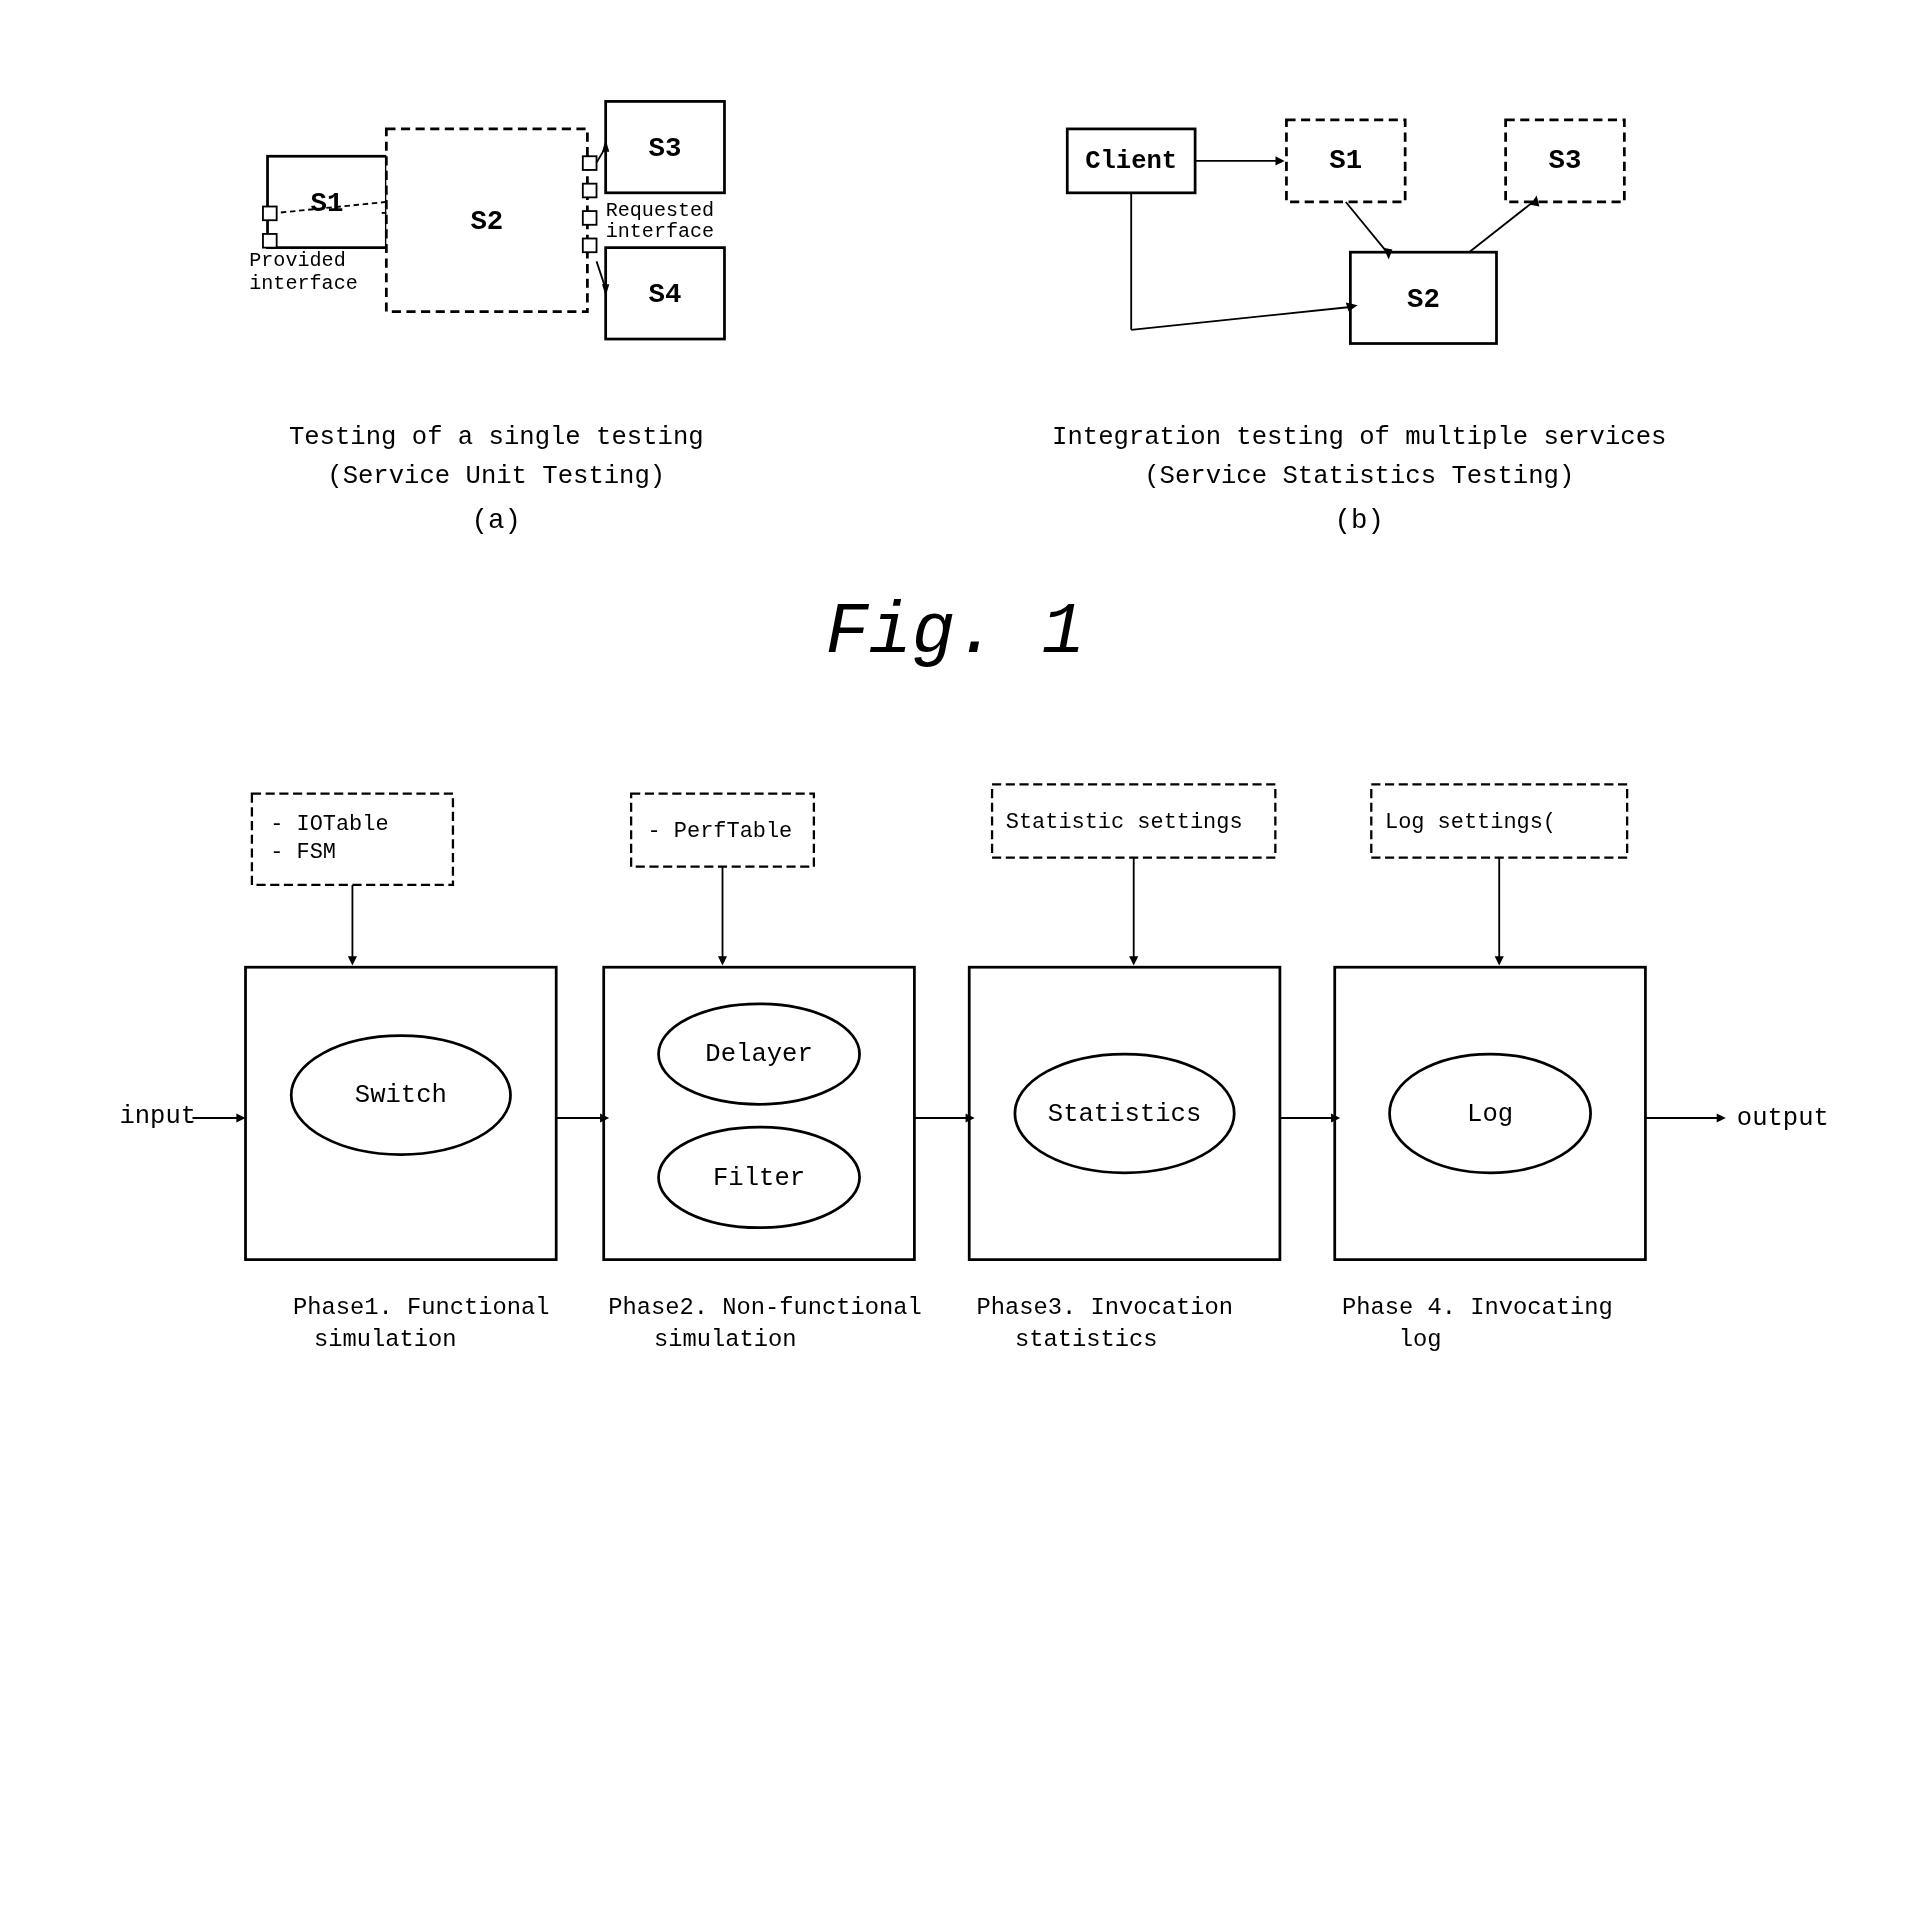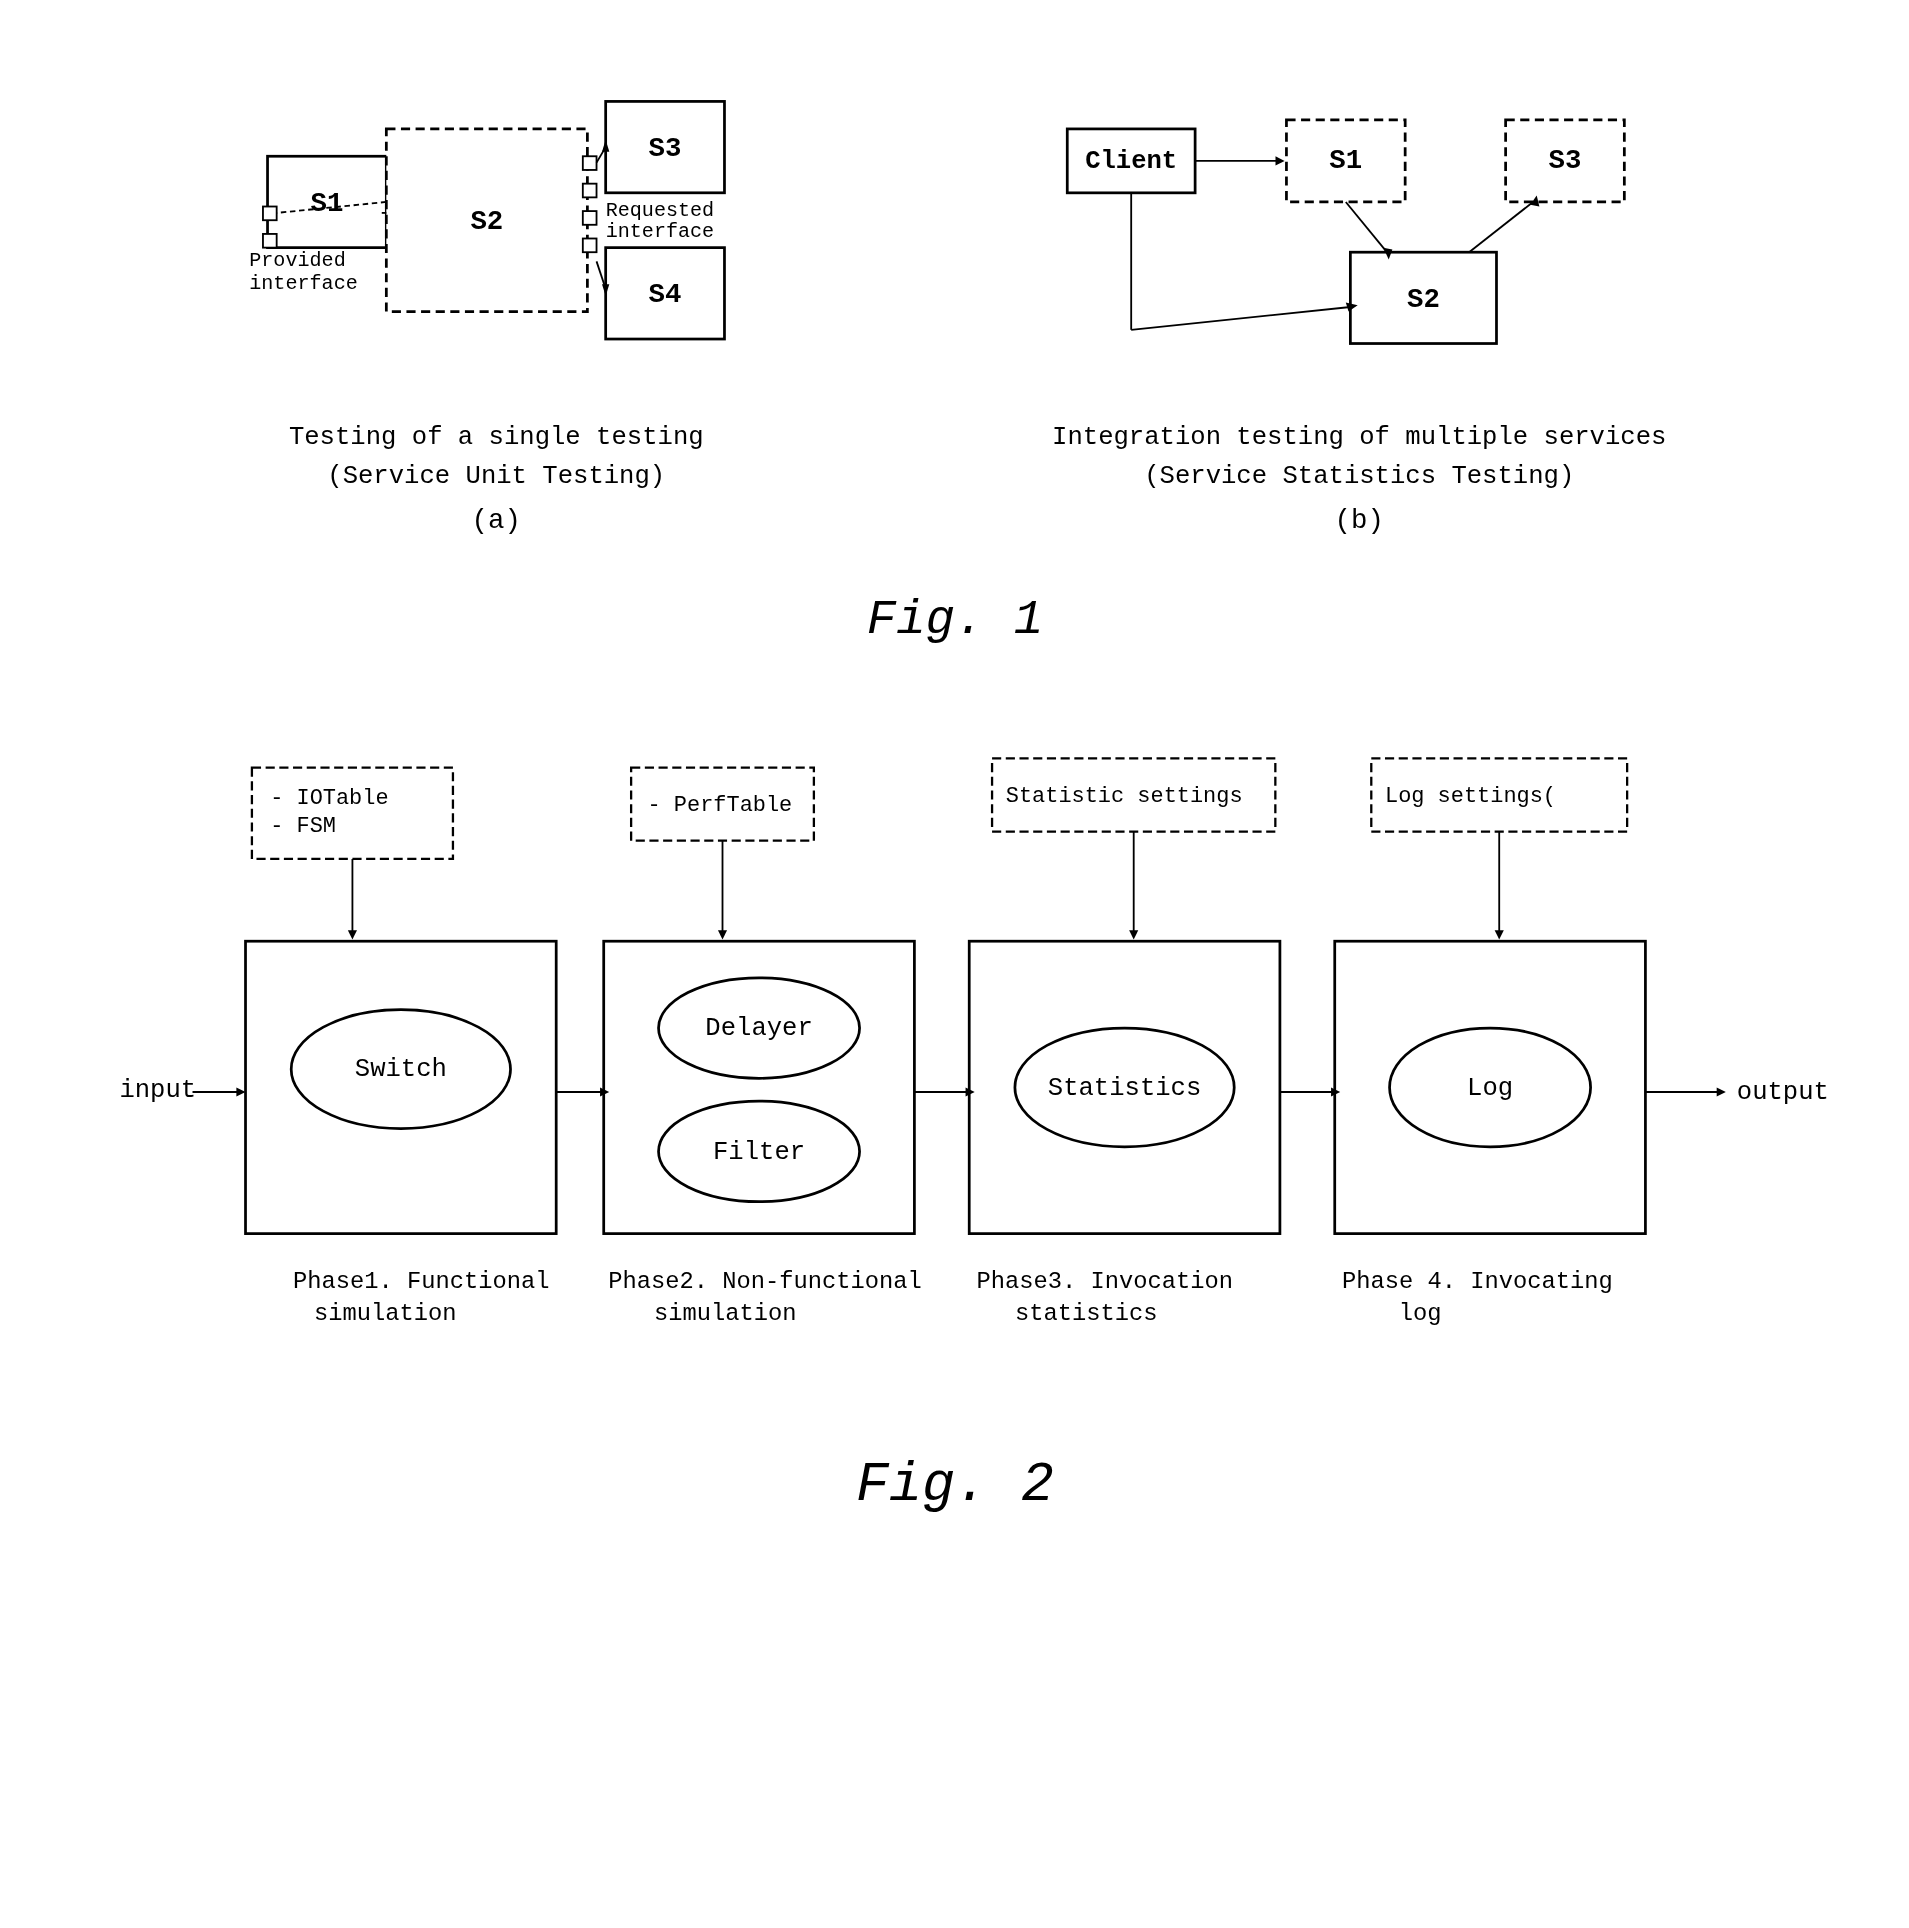--- a/index.html
+++ b/index.html
@@ -52,21 +52,21 @@
 
     .label-letter {
       font-size: 27.4px;
       margin-top: 9.1px;
     }
 
     
     
 
     .fig-title {
-      font-size: 49px;
+      font-size: 72px;
       text-align: center;
       margin: 18.3px 0 55px 0;
       font-style: italic;
     }
 
     
     .fig2-section {
       padding: 37px 55px;
     }
 
@@ -251,16 +251,15 @@
       <text x="968" y="600" font-size="26" font-family="Courier New">Phase3. Invocation</text>
       <text x="1010" y="634" font-size="26" font-family="Courier New">statistics</text>
 
       <text x="1368" y="600" font-size="26" font-family="Courier New">Phase 4. Invocating</text>
       <text x="1430" y="634" font-size="26" font-family="Courier New">log</text>
 
     </svg>
 
   </div>
 
-  <div class="fig2-title">Fig. 2</div>
 
 </div>
 
 
 </body></html>

